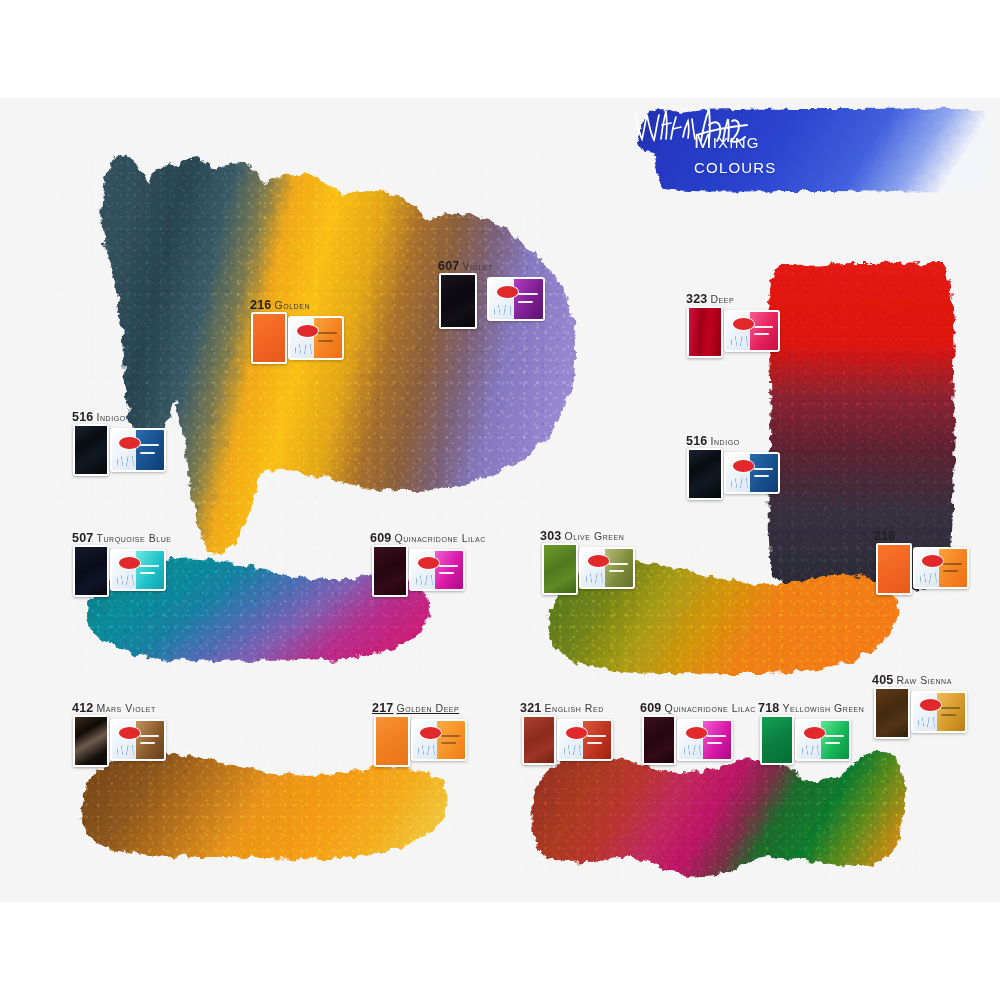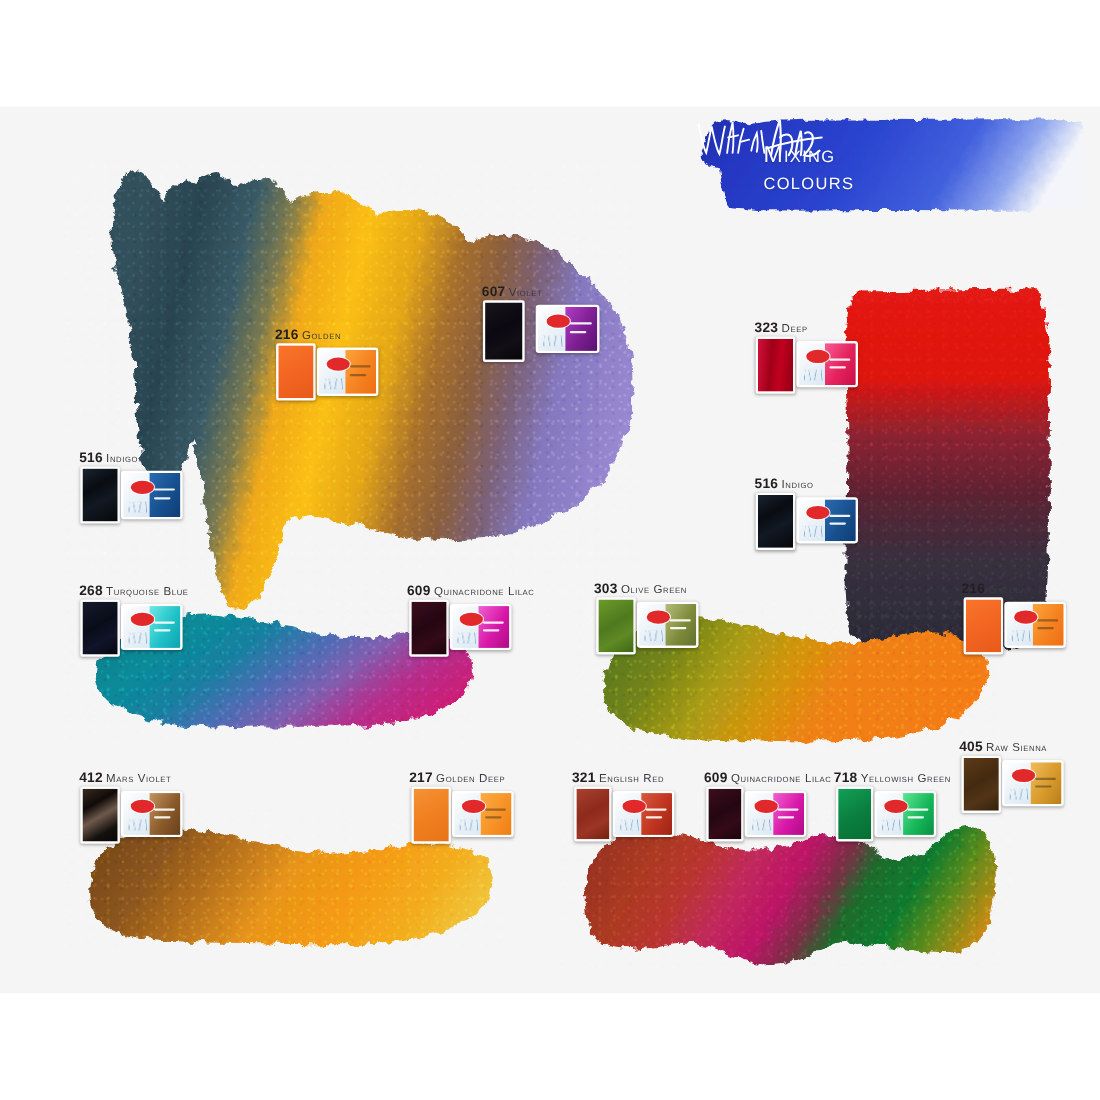--- a/index.html
+++ b/index.html
@@ -383,21 +383,21 @@
       </div>
       <div class="oval"></div>
       <div class="ln" style="left:54%;top:36%;width:36%;"></div>
       <div class="ln" style="left:54%;top:54%;width:28%;"></div>
       <div class="sig"></div>
     </div>
   </div>
 
   <div>
     <div class="lab" style="left:72px;top:431px;">
-      <span class="num">268</span><span class="nm">Turquoise Blue</span>
+      <span class="num">507</span><span class="nm">Turquoise Blue</span>
     </div>
     <div class="chip" style="left:73px;top:448px;width:32px;height:48px;">
       <i style="background:linear-gradient(150deg,#161a2c 0%,#090c18 45%,#11142a 70%,#05070f 100%);"></i>
     </div>
     <div class="pan" style="left:110px;top:452px;width:52px;height:38px;">
       <div class="face">
         <div class="left"></div>
         <div class="right" style="background:linear-gradient(120deg,#6ee8e4 0%,#1fc3c9 55%,#0fa2ae 100%);"></div>
       </div>
       <div class="oval"></div>
@@ -477,21 +477,21 @@
         <div class="right" style="background:linear-gradient(120deg,#c2955f 0%,#8a5a2a 55%,#67401c 100%);"></div>
       </div>
       <div class="oval"></div>
       <div class="ln" style="left:54%;top:36%;width:36%;"></div>
       <div class="ln" style="left:54%;top:54%;width:28%;"></div>
       <div class="sig"></div>
     </div>
   </div>
 
   <div>
-    <div class="lab" style="left:372px;top:601px;">
+    <div class="lab" style="left:372px;top:601px;text-decoration:underline;">
       <span class="num">217</span><span class="nm">Golden Deep</span>
     </div>
     <div class="chip" style="left:374px;top:618px;width:32px;height:48px;">
       <i style="background:linear-gradient(150deg,#f59237 0%,#f0801f 50%,#e87417 100%);"></i>
     </div>
     <div class="pan" style="left:411px;top:622px;width:52px;height:38px;">
       <div class="face">
         <div class="left"></div>
         <div class="right" style="background:linear-gradient(120deg,#fcab44 0%,#f79327 55%,#ef7d14 100%);"></div>
       </div>

